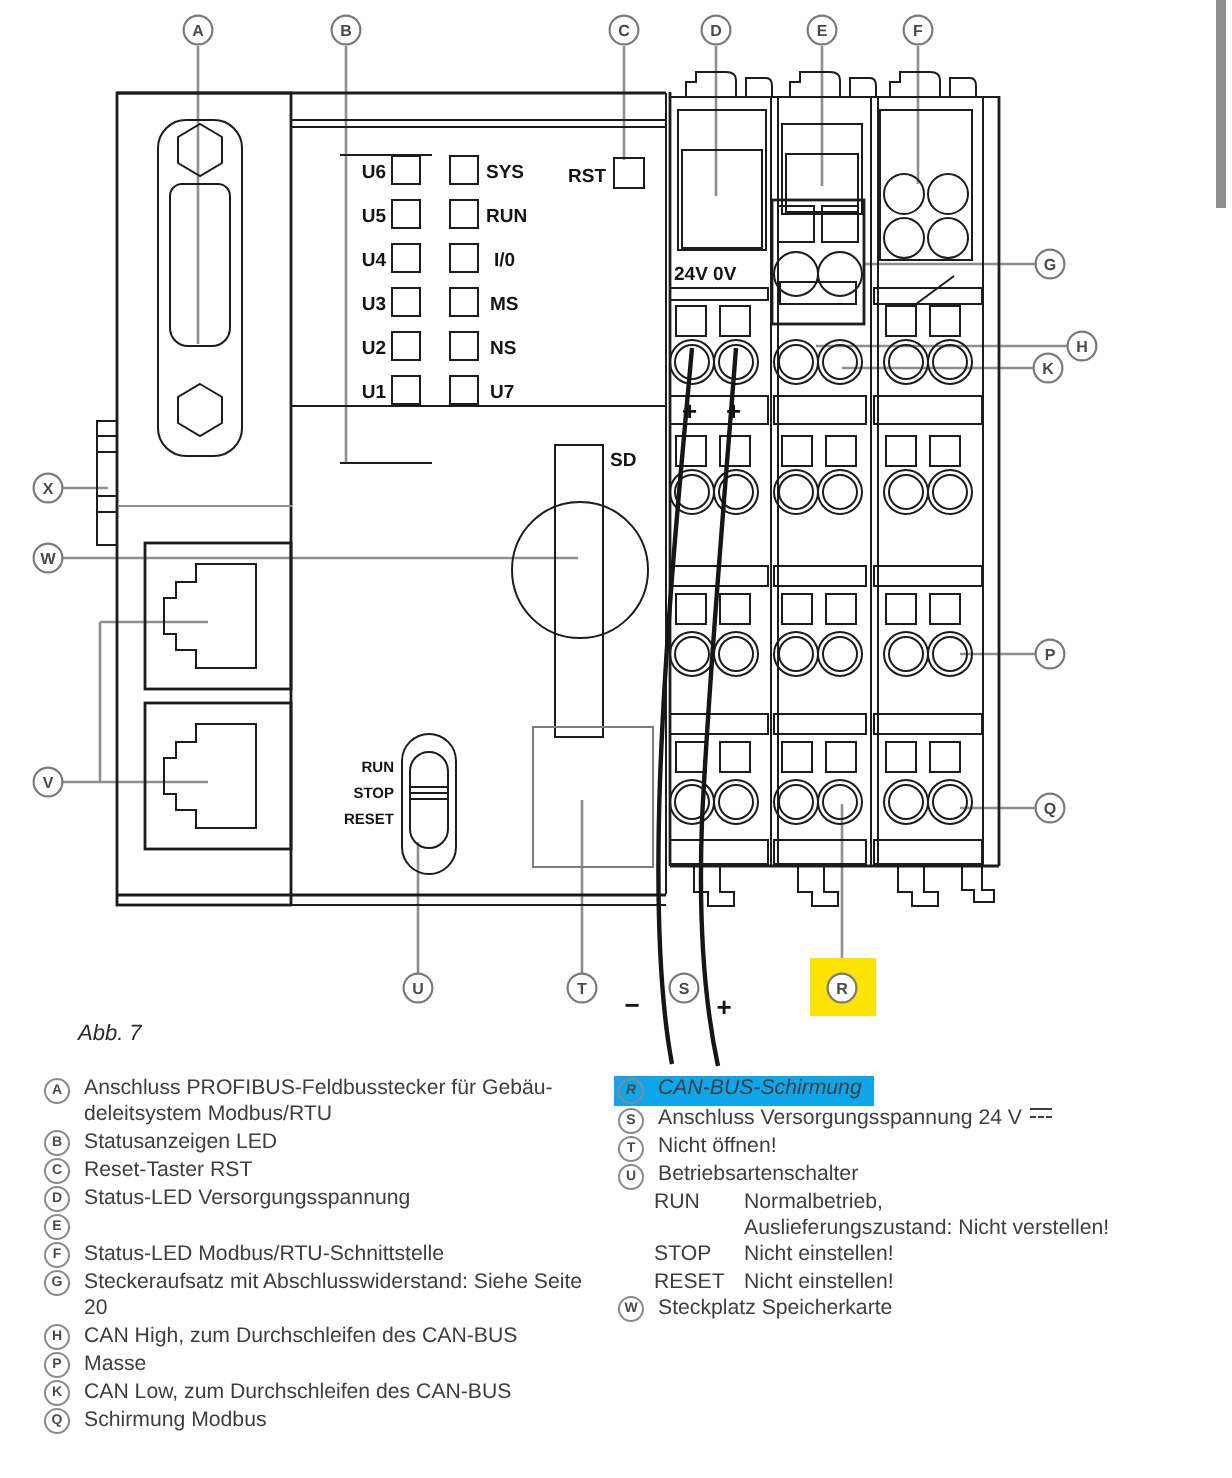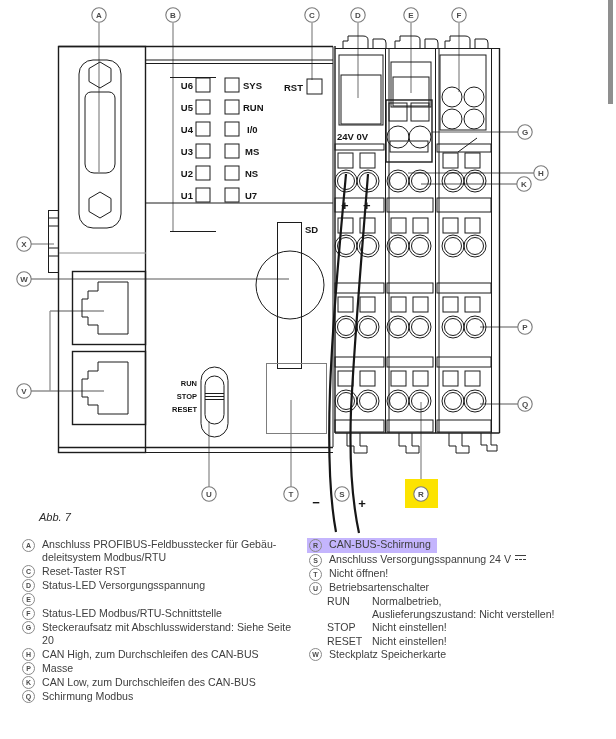--- a/index.html
+++ b/index.html
@@ -22,21 +22,21 @@
   .scrollbar{position:absolute;left:608px;top:0;width:5px;height:104px;background:#8f8f8f;}
   .legend{position:absolute;left:22px;top:538px;width:578px;display:flex;gap:4px;
           font-size:10.6px;line-height:13.2px;}
   .lcol-left{width:283px;flex:none;}
   .lcol-right{flex:1;}
   .li{display:flex;align-items:flex-start;margin-bottom:0.5px;}
   .lc{width:11px;height:11px;flex:none;border:1px solid #8a8a8a;border-radius:50%;
       font-size:7px;line-height:11px;text-align:center;color:#4a4a4a;
       margin-right:7px;margin-top:0.5px;font-weight:700;background:transparent;}
   .lt{color:#3e3e3e;}
-  .li.hl2{background:#c4b5fd;width:fit-content;padding:0 6px 1px 2px;margin-left:-2px;}
+  .li.hl2{background:#0ea5e9;width:fit-content;padding:0 6px 1px 2px;margin-left:-2px;font-style:italic;}
   .sub{margin-left:18px;}
   .subrow{display:flex;}
   .subkey{width:45px;flex:none;}
   .dc{display:inline-block;width:11px;height:7px;border-top:1.6px solid #3e3e3e;
       position:relative;margin-left:4px;vertical-align:baseline;}
   .dc::after{content:"";position:absolute;left:0;top:2.5px;width:11px;border-top:1.6px dashed #3e3e3e;}
 </style>
 </head>
 <body>
 
@@ -408,20 +408,24 @@
 <div class="caption">Abb. 7</div>
 <div class="scrollbar"></div>
 
 <div class="legend">
   <div class="lcol-left">
     <div class="li">
       <span class="lc">A</span>
       <span class="lt">Anschluss PROFIBUS-Feldbusstecker für Gebäu­deleitsystem Modbus/RTU</span>
         </div>
     <div class="li">
+      <span class="lc">B</span>
+      <span class="lt">Statusanzeigen LED</span>
+        </div>
+    <div class="li">
       <span class="lc">C</span>
       <span class="lt">Reset-Taster RST</span>
         </div>
     <div class="li">
       <span class="lc">D</span>
       <span class="lt">Status-LED Versorgungsspannung</span>
         </div>
     <div class="li">
       <span class="lc">E</span>
         </div>

